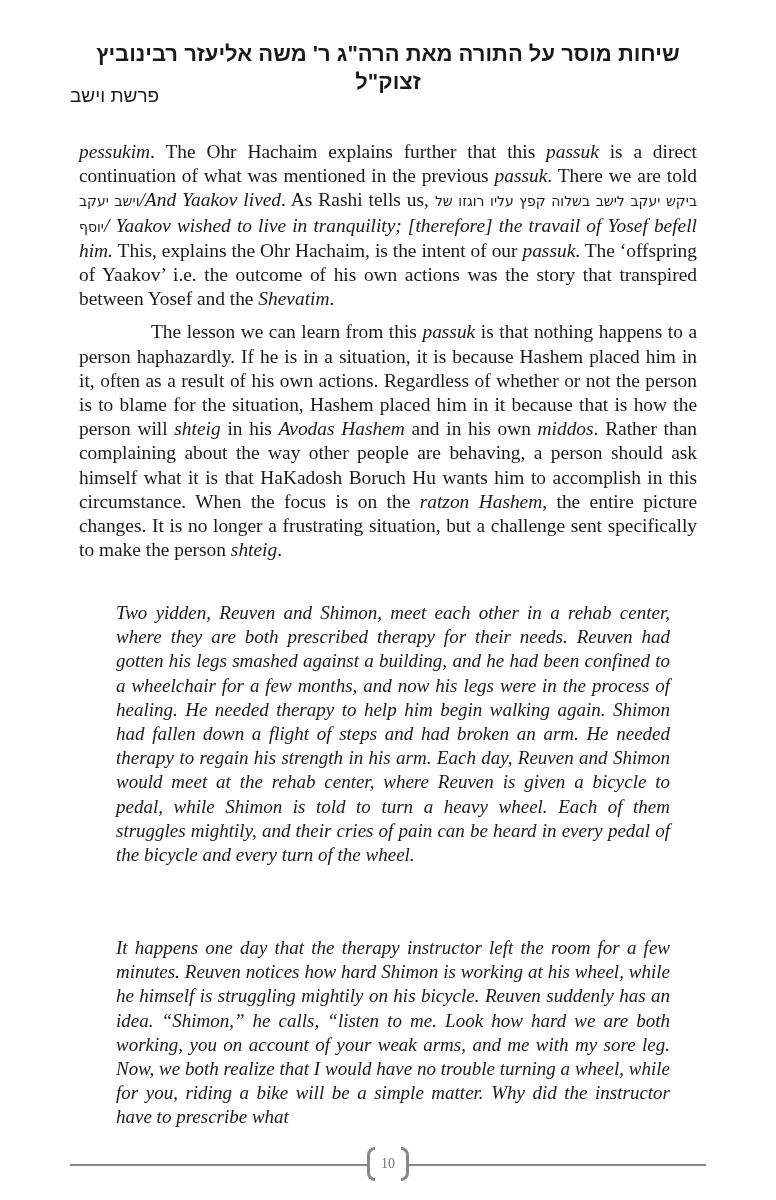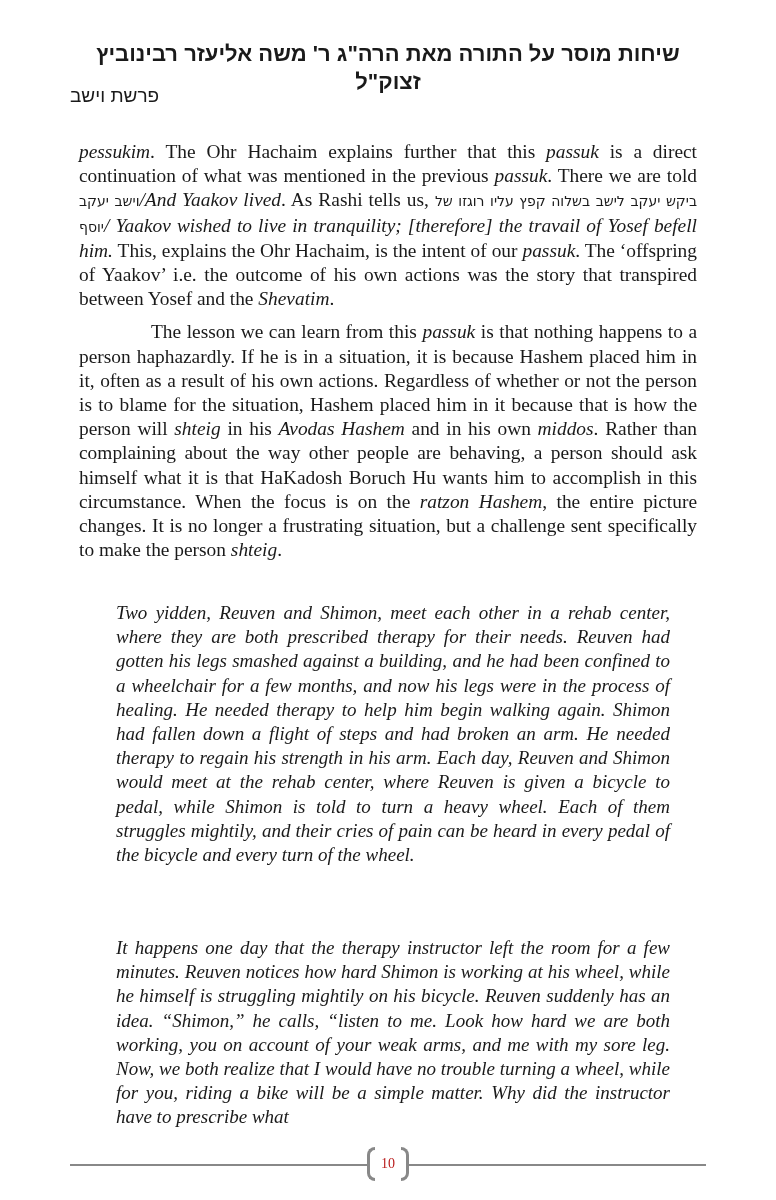--- a/index.html
+++ b/index.html
@@ -123,21 +123,21 @@
     }
     .page-num {
       position: absolute;
       top: 9px;
       left: 0;
       width: 42px;
       text-align: center;
       font-family: "Liberation Serif", serif;
       font-size: 14px;
       line-height: 20px;
-      color: #b91c1c;
+      color: #737373;
     }
   </style>
 </head>
 <body>
 
 <div>
 
   <div class="header-title">שיחות מוסר על התורה מאת הרה"ג ר' משה אליעזר רבינוביץ זצוק"ל</div>
   <div class="header-sub">פרשת וישב</div>
 

